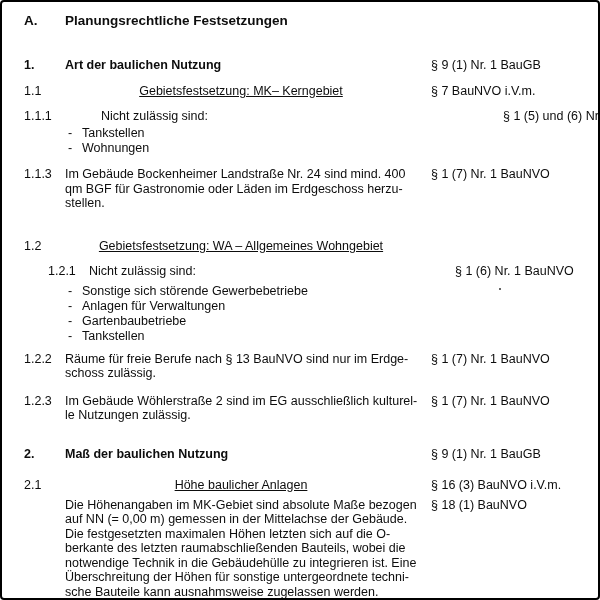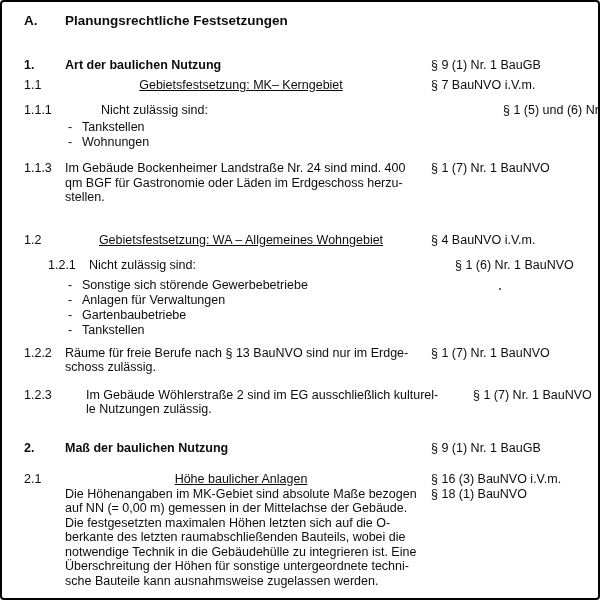--- a/index.html
+++ b/index.html
@@ -27,32 +27,32 @@
   .body.wrapless div { white-space: nowrap; }
   .ref { white-space: nowrap; padding-left: 14px; }
   .t-bold { font-weight: bold; }
   .t-underline { text-decoration: underline; text-align: center; }
   .multiline { line-height: 14.5px; }
   .li { display: flex; padding-left: 3px; line-height: 15px; }
   .li .dash { width: 14px; flex: 0 0 14px; }
   
   .m-doc-title   { margin-top: 11px; font-size: 13.5px; }
   .m-row-1       { margin-top: 30px; }
-  .m-row-1-1     { margin-top: 5px; }
+  .m-row-1-1     { margin-top: 11px; }
   .m-row-1-1-1   { margin-top: 10px; gap: 36px; }
   .m-list-1      { margin-top: 2px; }
   .m-row-1-1-3   { margin-top: 11px; }
   .m-row-1-2     { margin-top: 28px; }
   .m-row-1-2-1   { margin-top: 10px; padding-left: 46px; }
   .m-list-2      { margin-top: 5px; }
   .m-row-1-2-2   { margin-top: 8px; }
-  .m-row-1-2-3   { margin-top: 13px; gap: 21px; }
+  .m-row-1-2-3   { margin-top: 13px; }
   .m-row-2       { margin-top: 24px; }
   .m-row-2-1     { margin-top: 16px; }
-  .m-para-2-1    { }
+  .m-para-2-1    { margin-top: 5px; }
   .artifact-dot {
     position: absolute;
     left: 497px;
     top: 286px;
     width: 2px;
     height: 2px;
     background: #333;
     border-radius: 50%;
   }
 </style>
@@ -106,21 +106,20 @@
       <div>Im Gebäude Bockenheimer Landstraße Nr. 24 sind mind. 400</div>
       <div>qm BGF für Gastronomie oder Läden im Erdgeschoss herzu-</div>
       <div>stellen.</div>
     </div>
     <div class="ref">§ 1 (7) Nr. 1 BauNVO</div>
   </div>
 
   <div class="row m-row-1-2">
     <div class="num">1.2</div>
     <div class="body t-underline">Gebietsfestsetzung: WA – Allgemeines Wohngebiet</div>
-    <div class="ref">§ 4 BauNVO i.V.m.</div>
   </div>
 
   <div class="row m-row-1-2-1">
     <div class="num">1.2.1</div>
     <div class="body">Nicht zulässig sind:</div>
     <div class="ref">§ 1 (6) Nr. 1 BauNVO</div>
   </div>
 
   <div class="row m-list-2">
     <div class="num"></div>

